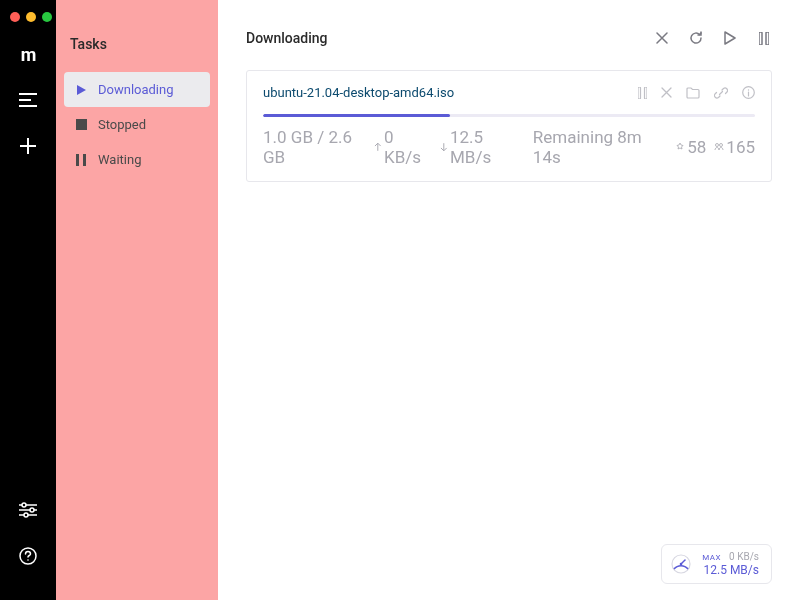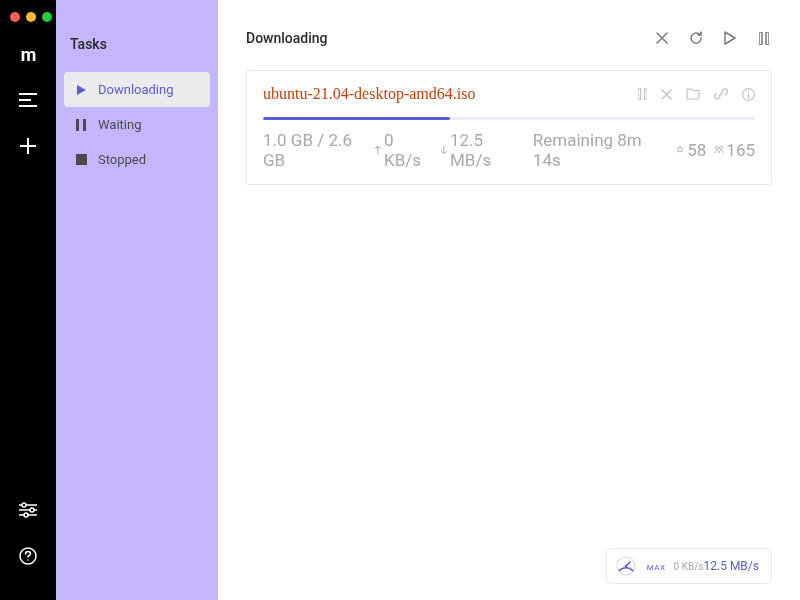--- a/index.html
+++ b/index.html
@@ -11,50 +11,50 @@
     .traffic { display: flex; gap: 6px; margin-bottom: 18px; align-self: flex-start; margin-left: 10px; }
     .dot { width: 10px; height: 10px; border-radius: 50%; }
     .dot.red { background: #ff5f57; }
     .dot.yellow { background: #febc2e; }
     .dot.green { background: #28c840; }
     .rail-btn { width: 28px; height: 28px; display: flex; align-items: center; justify-content: center; color: #fff; cursor: pointer; margin-bottom: 18px; }
     .rail .logo { font-weight: 700; font-size: 18px; letter-spacing: -1px; }
     .rail-bottom { margin-top: auto; margin-bottom: 12px; }
     
     
-    .tasks-side { width: 162px; background: #c4b5fd; padding-top: 36px; }
+    .tasks-side { width: 162px; background: #fca5a5; padding-top: 36px; }
     .tasks-title { font-size: 14px; font-weight: 500; padding: 0 14px 20px; color: #2a2a2a; }
     .tasks-nav { padding: 0 8px; }
     .nav-item { display: flex; align-items: center; gap: 10px; padding: 10px 10px; border-radius: 4px; cursor: pointer; color: #4a4a4a; font-size: 13px; }
     .nav-item.active { background: #ebebee; color: #5b5bd6; }
     .nav-item .nav-icon { width: 14px; height: 14px; display: flex; align-items: center; justify-content: center; flex-shrink: 0; }
     
     
     .main { flex: 1; display: flex; flex-direction: column; background: #fff; padding: 30px 28px 16px; position: relative; }
     .main-header { display: flex; align-items: center; justify-content: space-between; margin-bottom: 24px; }
     .main-title { font-size: 14px; font-weight: 500; color: #2a2a2a; }
     .main-actions { display: flex; gap: 18px; }
     .icon-btn { width: 16px; height: 16px; color: #7a7a82; cursor: pointer; display: flex; align-items: center; justify-content: center; }
     
     
     .task-card { border: 1px solid #e7e7ec; border-radius: 3px; padding: 14px 16px; }
     .task-top { display: flex; align-items: center; justify-content: space-between; margin-bottom: 14px; }
-    .task-name { font-size: 16px; color: #c2410c; font-family: Liberation Serif, serif; }
+    .task-name { font-size: 13px; color: #0c4a6e; }
     .task-actions { display: flex; gap: 14px; }
     .task-action { color: #c0c0c6; cursor: pointer; display: flex; align-items: center; }
     .progress { height: 3px; background: #eceaf4; border-radius: 2px; margin-bottom: 10px; overflow: hidden; }
     .progress-fill { height: 100%; background: #5b5bd6; border-radius: 2px; }
     .task-bottom { display: flex; align-items: center; justify-content: space-between; font-size: 17px; color: #a7a7af; }
     .task-stats { display: flex; gap: 8px; align-items: center; }
     .stat { display: flex; align-items: center; gap: 2px; }
     
     
     .speed-widget { position: absolute; right: 28px; bottom: 16px; border: 1px solid #e7e7ec; border-radius: 6px; padding: 6px 12px 6px 8px; display: flex; align-items: center; gap: 10px; }
     .speed-gauge { width: 22px; height: 22px; color: #5b5bd6; }
-    .speed-text { display: flex; flex-direction: row; align-items: flex-end; gap: 0px; line-height: 1.2; }
+    .speed-text { display: flex; flex-direction: column; align-items: flex-end; gap: 0px; line-height: 1.2; }
     .speed-max { font-size: 8px; color: #5b5bd6; letter-spacing: 0.5px; }
     .speed-row { display: flex; gap: 8px; align-items: baseline; }
     .speed-up { font-size: 10px; color: #a7a7af; }
     .speed-down { font-size: 12px; color: #5b5bd6; }
     
     svg { display: block; }
   </style>
 </head>
 <body>
 
@@ -102,34 +102,34 @@
       <div class="nav-item active">
         <span class="nav-icon">
           <svg width="12" height="12" viewBox="0 0 12 12">
               <path d="M2 1l9 5-9 5z" fill="#5b5bd6"></path>
             </svg>
         </span>
         <span>Downloading</span>
       </div>
       <div class="nav-item">
         <span class="nav-icon">
+          <svg width="11" height="11" viewBox="0 0 11 11">
+              <rect width="11" height="11" fill="#4a4a4a"></rect>
+            </svg>
+        </span>
+        <span>Stopped</span>
+      </div>
+      <div class="nav-item">
+        <span class="nav-icon">
           <svg width="10" height="12" viewBox="0 0 10 12">
               <rect x="0" y="0" width="3" height="12" fill="#4a4a4a"></rect>
               <rect x="7" y="0" width="3" height="12" fill="#4a4a4a"></rect>
             </svg>
         </span>
         <span>Waiting</span>
-      </div>
-      <div class="nav-item">
-        <span class="nav-icon">
-          <svg width="11" height="11" viewBox="0 0 11 11">
-              <rect width="11" height="11" fill="#4a4a4a"></rect>
-            </svg>
-        </span>
-        <span>Stopped</span>
       </div>
     </div>
   </div>
 
   <div class="main">
     <div class="main-header">
       <div class="main-title">Downloading</div>
       <div class="main-actions">
         <div class="icon-btn">
           <svg width="12" height="12" viewBox="0 0 12 12">

